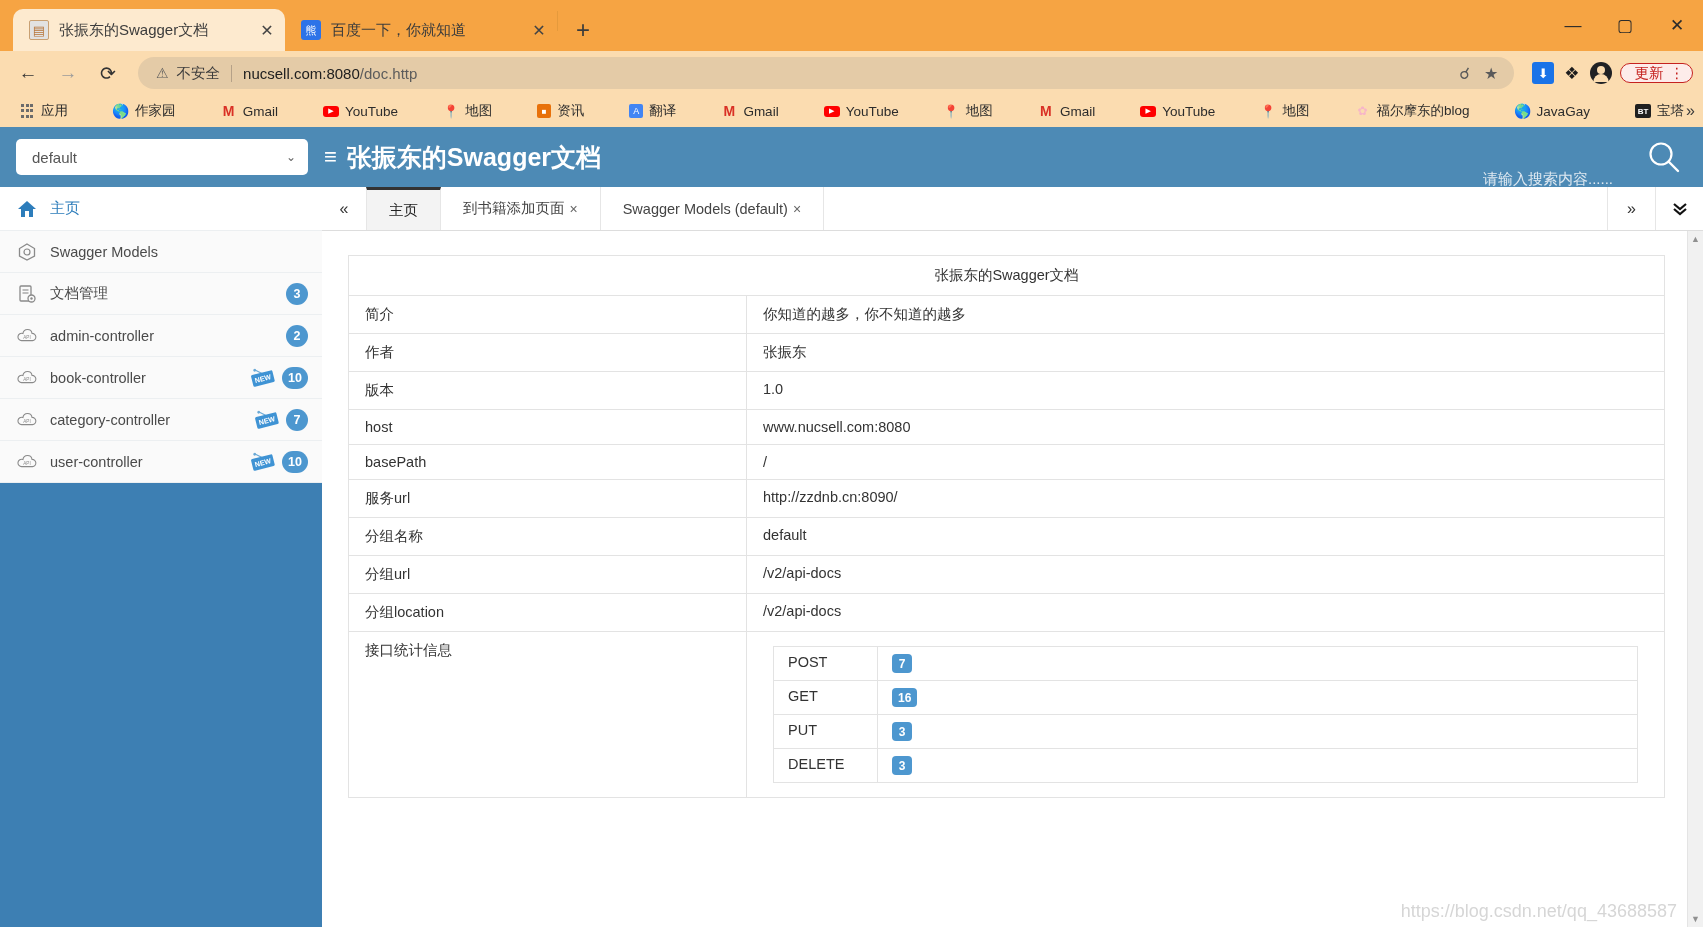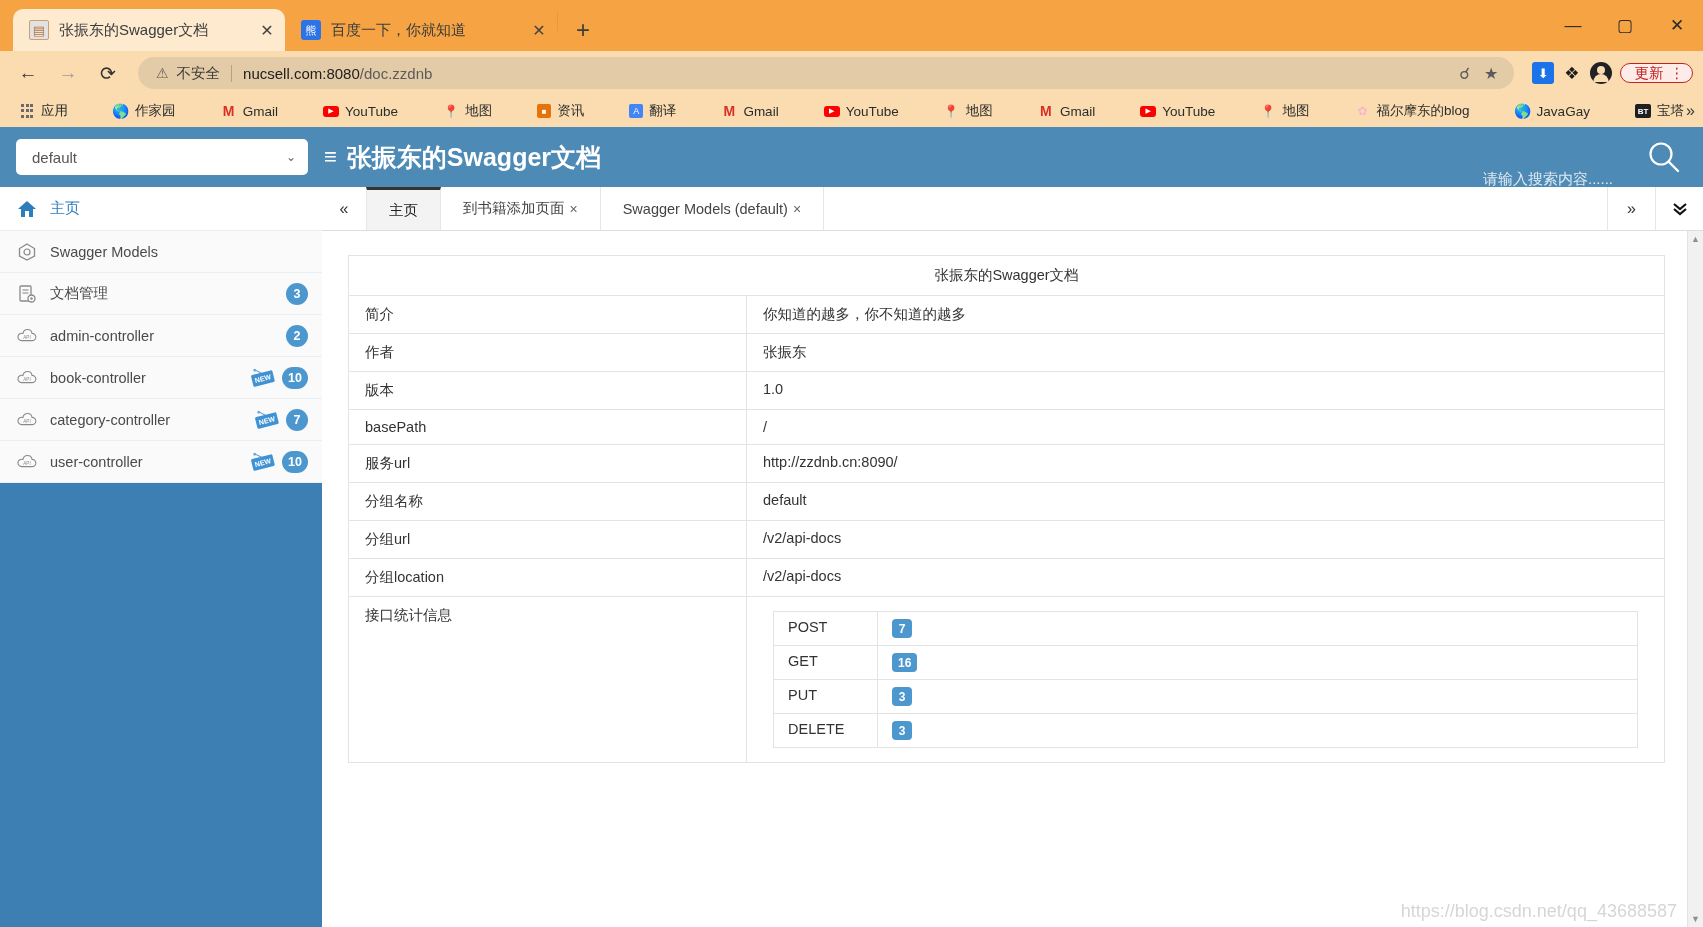--- a/index.html
+++ b/index.html
@@ -263,21 +263,21 @@
   </div>
 
   <div class="toolbar">
     <div class="navbtn">←</div>
     <div class="navbtn dim">→</div>
     <div class="navbtn">⟳</div>
     <div class="omnibox">
       <span class="warn-icon">⚠</span>
       <span class="not-secure">不安全</span>
       <span class="omni-div"></span>
-      <span class="url"><span>nucsell.com:8080</span><span class="dim">/doc.zzdnb</span></span>
+      <span class="url"><span>nucsell.com:8080</span><span class="dim">/doc.http</span></span>
       <span class="omni-right">
         <span class="omni-ic">☌</span>
         <span class="omni-ic">★</span>
       </span>
     </div>
     <div class="ext-icons">
       <span class="blue-ext">⬇</span>
       <span class="puzzle">❖</span>
       <span class="avatar-ic"></span>
     </div>
@@ -543,20 +543,24 @@
                     <td>简介</td>
                     <td>你知道的越多，你不知道的越多</td>
                   </tr>
                   <tr>
                     <td>作者</td>
                     <td>张振东</td>
                   </tr>
                   <tr>
                     <td>版本</td>
                     <td>1.0</td>
+                  </tr>
+                  <tr>
+                    <td>host</td>
+                    <td>www.nucsell.com:8080</td>
                   </tr>
                   <tr>
                     <td>basePath</td>
                     <td>/</td>
                   </tr>
                   <tr>
                     <td>服务url</td>
                     <td>http://zzdnb.cn:8090/</td>
                   </tr>
                   <tr>

